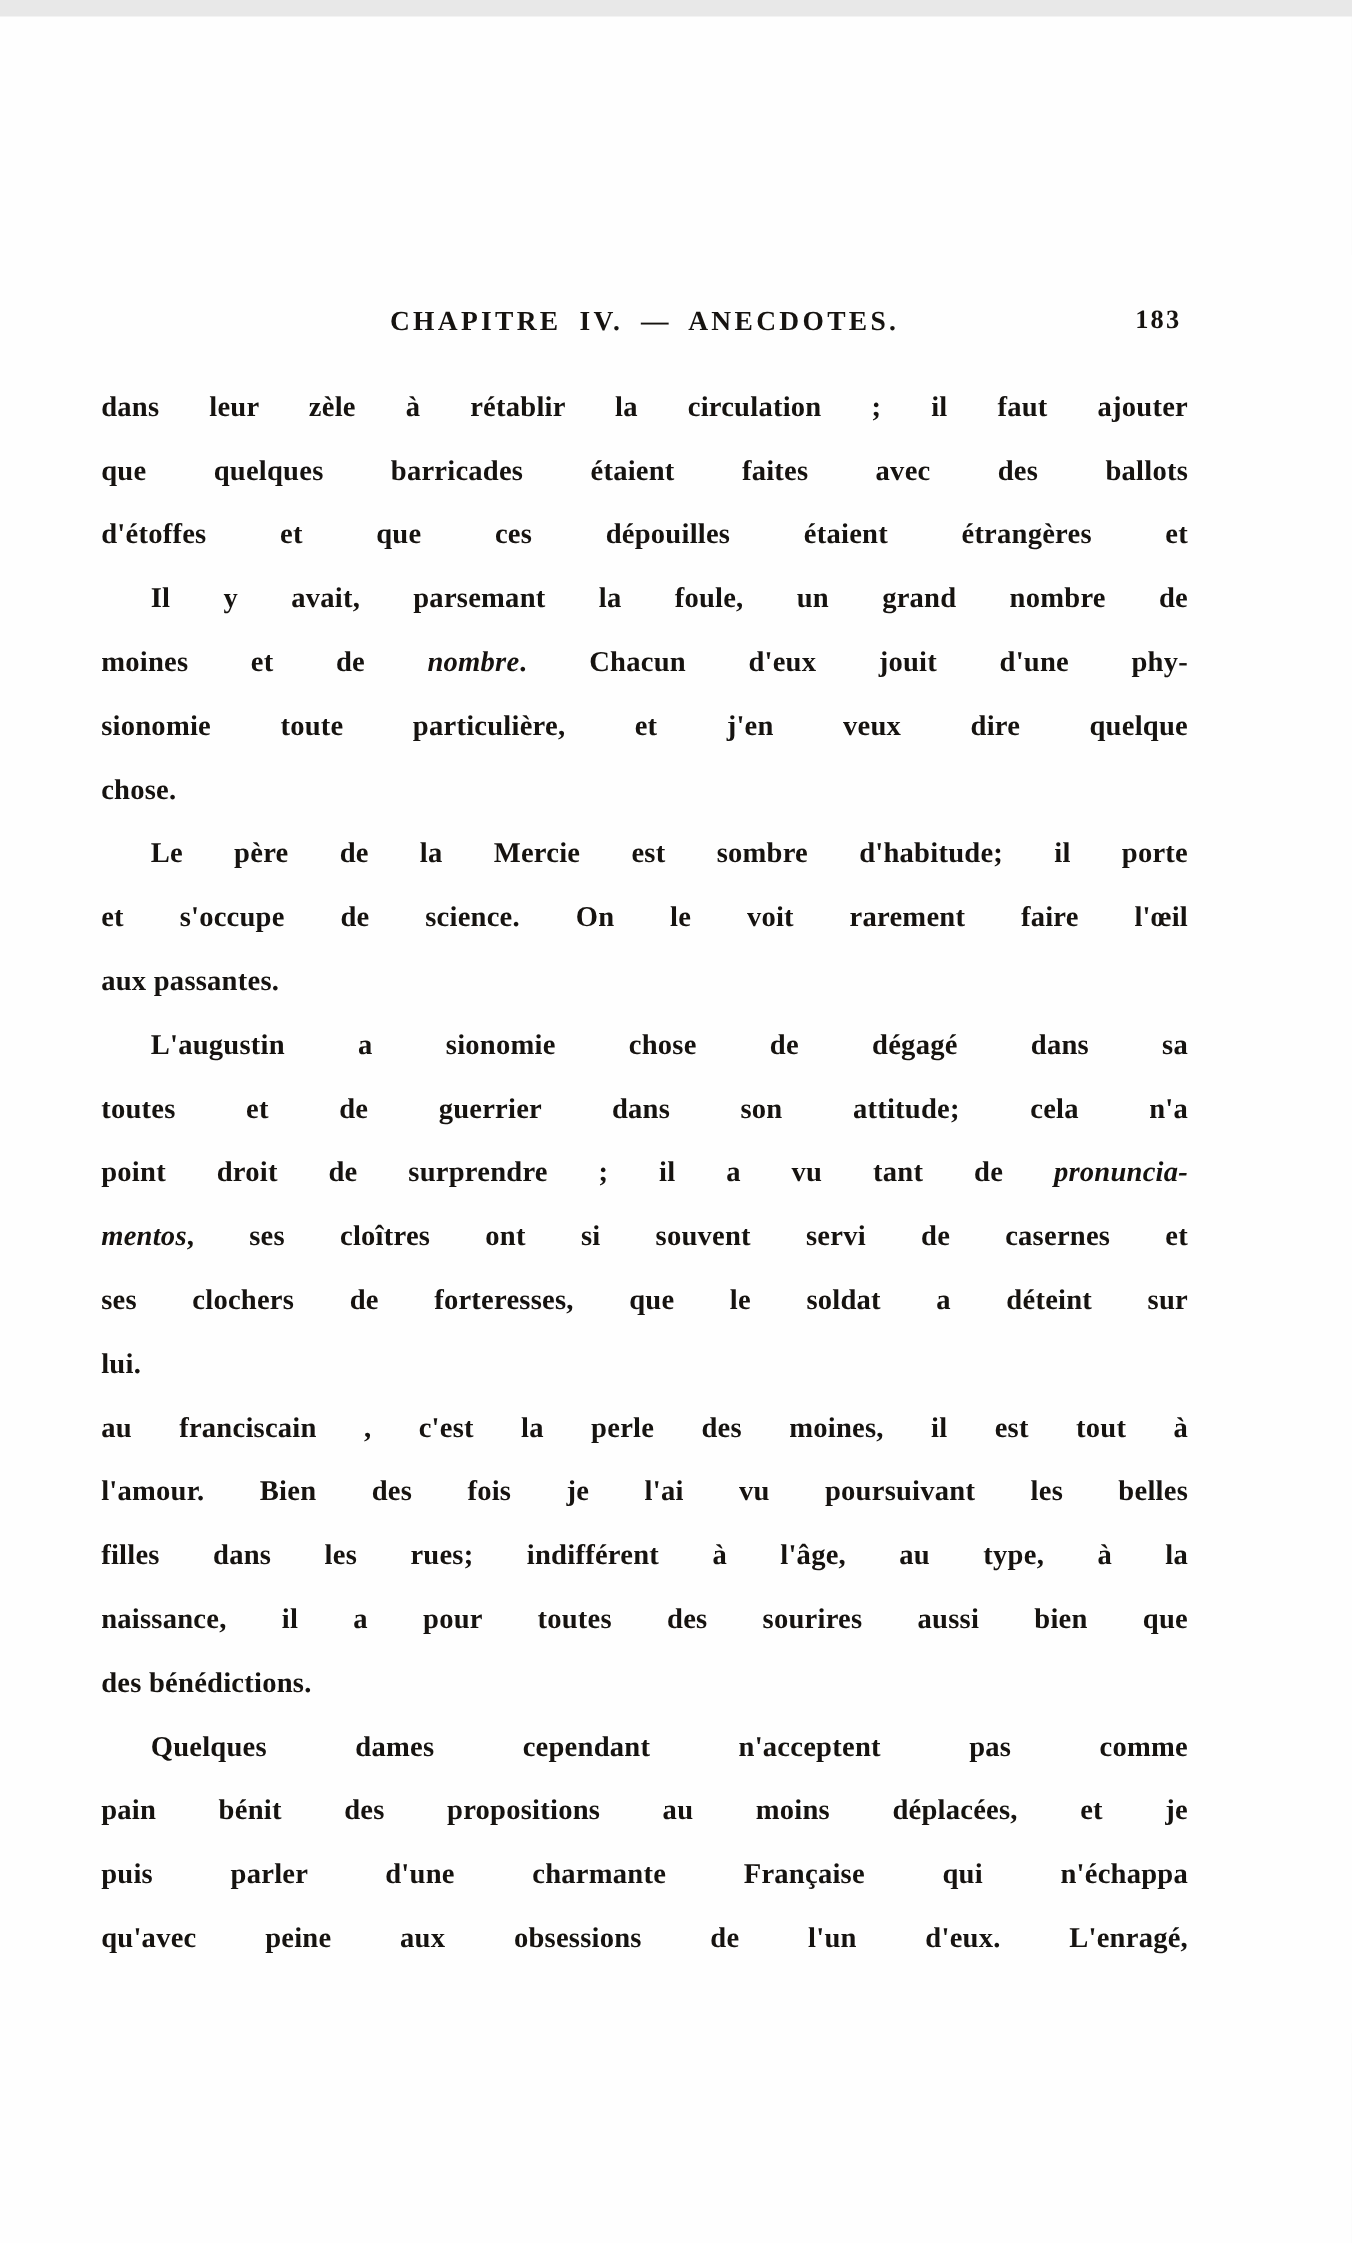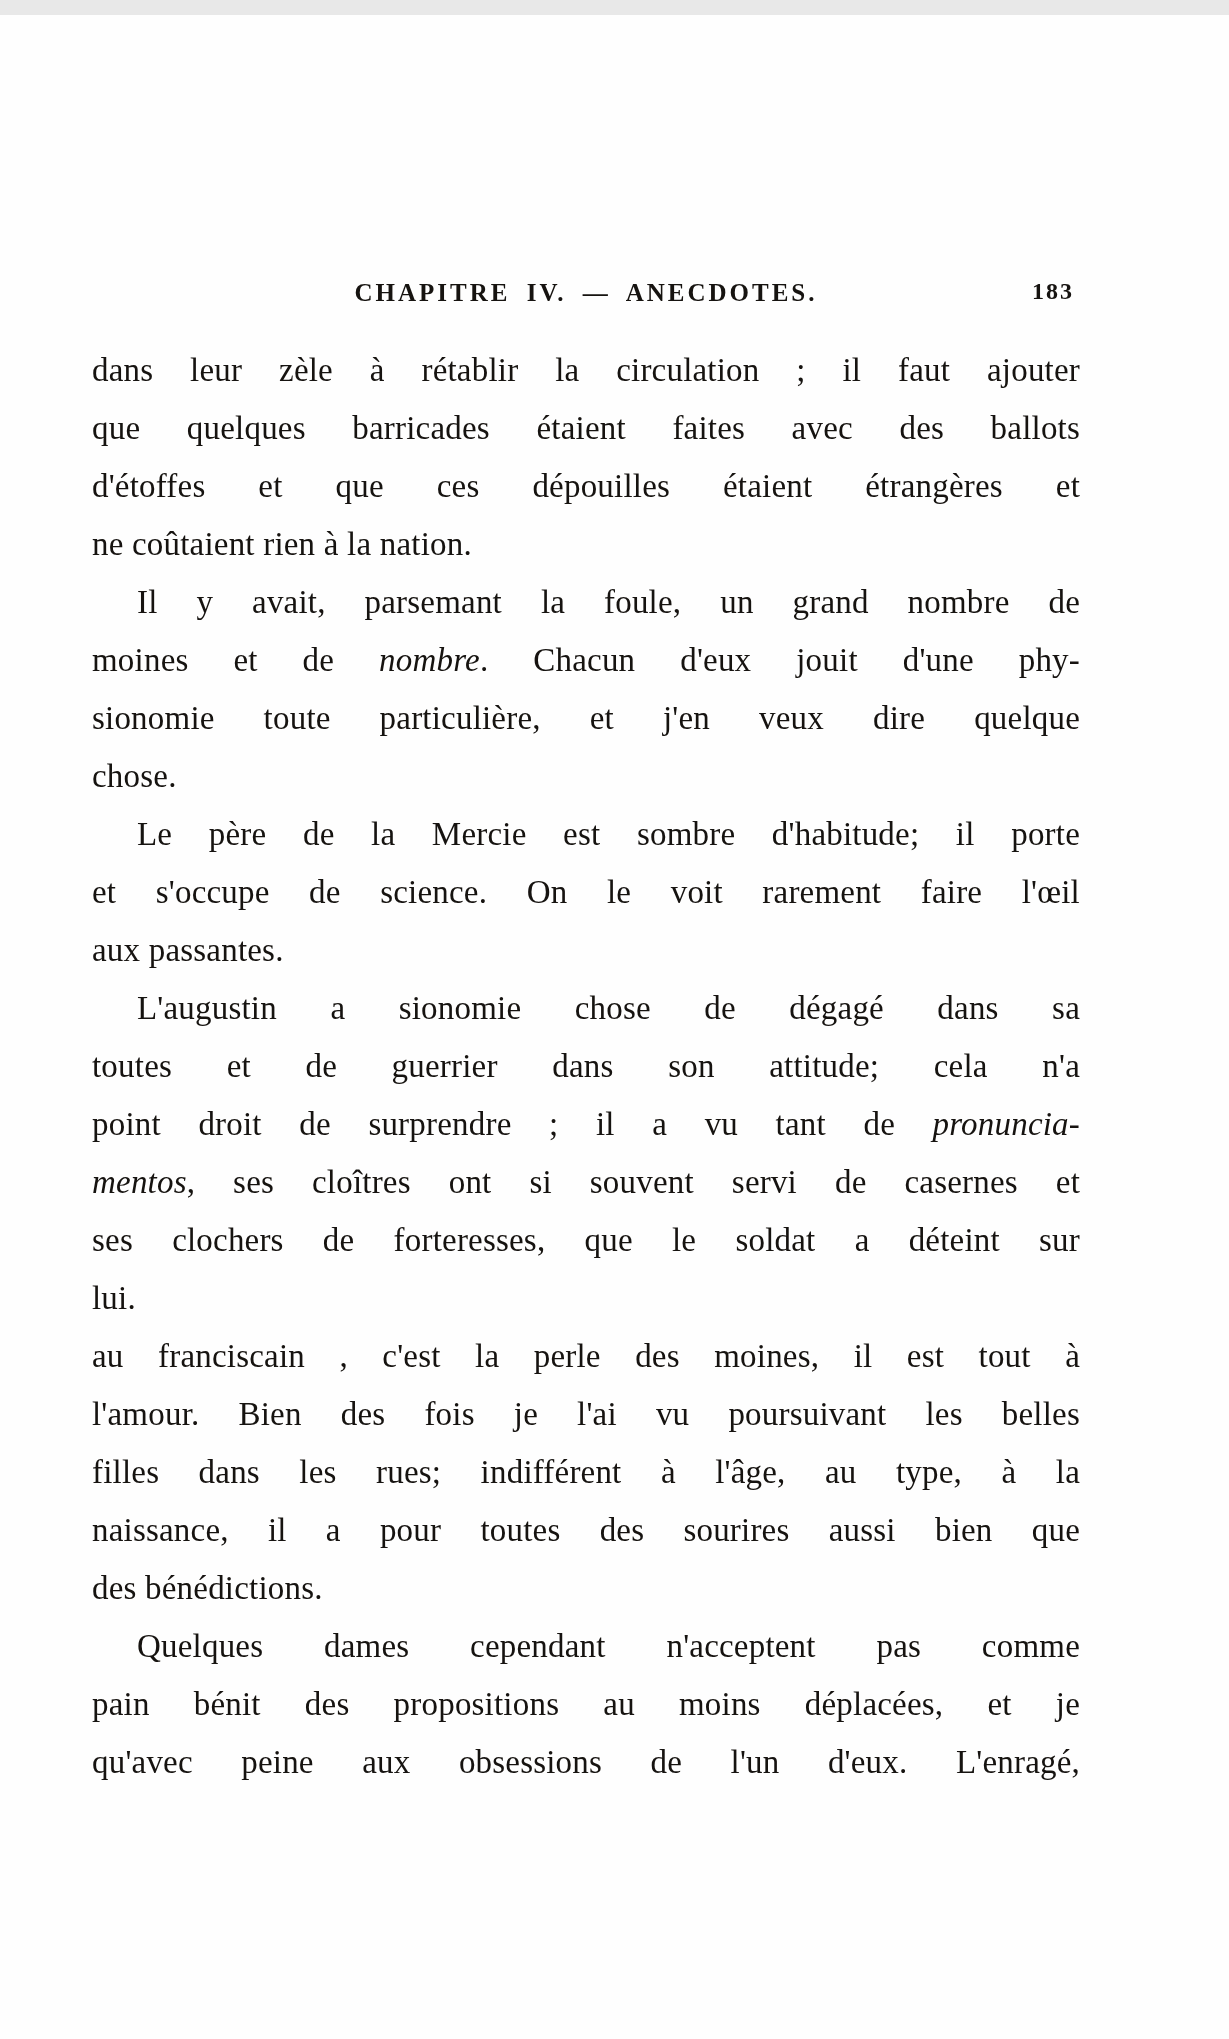--- a/index.html
+++ b/index.html
@@ -36,22 +36,22 @@
     font-size: 24px;
     font-weight: bold;
     letter-spacing: 2px;
     line-height: 44px;
   }
   .text-column {
     position: absolute;
     top: 326px;
     left: 92px;
     width: 988px;
-    font-size: 33px;
-    font-weight: normal;
+    font-size: 26px;
+    font-weight: bold;
     line-height: 58px;
     letter-spacing: 0.2px;
   }
   .paragraph { margin: 0; }
   .line {
     text-align: justify;
     height: 58px;
     overflow: visible;
     white-space: nowrap;
   }
@@ -65,21 +65,20 @@
 <div class="page" style="--ink: #161310; --paper: #fefefe;">
   <div class="running-head">
     <div class="running-title">CHAPITRE IV. — ANECDOTES.</div>
     <div class="page-number">183</div>
   </div>
   <div class="text-column">
       <div class="paragraph">
         <div class="line full"><span>dans leur zèle à rétablir la circulation ; il faut ajouter</span></div>
         <div class="line full"><span>que quelques barricades étaient faites avec des ballots</span></div>
         <div class="line full"><span>d'étoffes et que ces dépouilles étaient étrangères et</span></div>
-        <div class="line"><span>ne coûtaient rien à la nation.</span></div>
       </div>
       <div class="paragraph">
         <div class="line full indent"><span>Il y avait, parsemant la foule, un grand nombre de</span></div>
         <div class="line full"><span>moines et de </span><em>nombre</em><span>. Chacun d'eux jouit d'une phy-</span></div>
         <div class="line full"><span>sionomie toute particulière, et j'en veux dire quelque</span></div>
         <div class="line"><span>chose.</span></div>
       </div>
       <div class="paragraph">
         <div class="line full indent"><span>Le père de la Mercie est sombre d'habitude; il porte</span></div>
         <div class="line full"><span>et s'occupe de science. On le voit rarement faire l'œil</span></div>
@@ -96,16 +95,17 @@
       <div class="paragraph">
         <div class="line full"><span>au franciscain , c'est la perle des moines, il est tout à</span></div>
         <div class="line full"><span>l'amour. Bien des fois je l'ai vu poursuivant les belles</span></div>
         <div class="line full"><span>filles dans les rues; indifférent à l'âge, au type, à la</span></div>
         <div class="line full"><span>naissance, il a pour toutes des sourires aussi bien que</span></div>
         <div class="line"><span>des bénédictions.</span></div>
       </div>
       <div class="paragraph">
         <div class="line full indent"><span>Quelques dames cependant n'acceptent pas comme</span></div>
         <div class="line full"><span>pain bénit des propositions au moins déplacées, et je</span></div>
+        <div class="line full"><span>puis parler d'une charmante Française qui n'échappa</span></div>
         <div class="line full"><span>qu'avec peine aux obsessions de l'un d'eux. L'enragé,</span></div>
       </div>
     </div>
 </div>
 
 </body></html>

